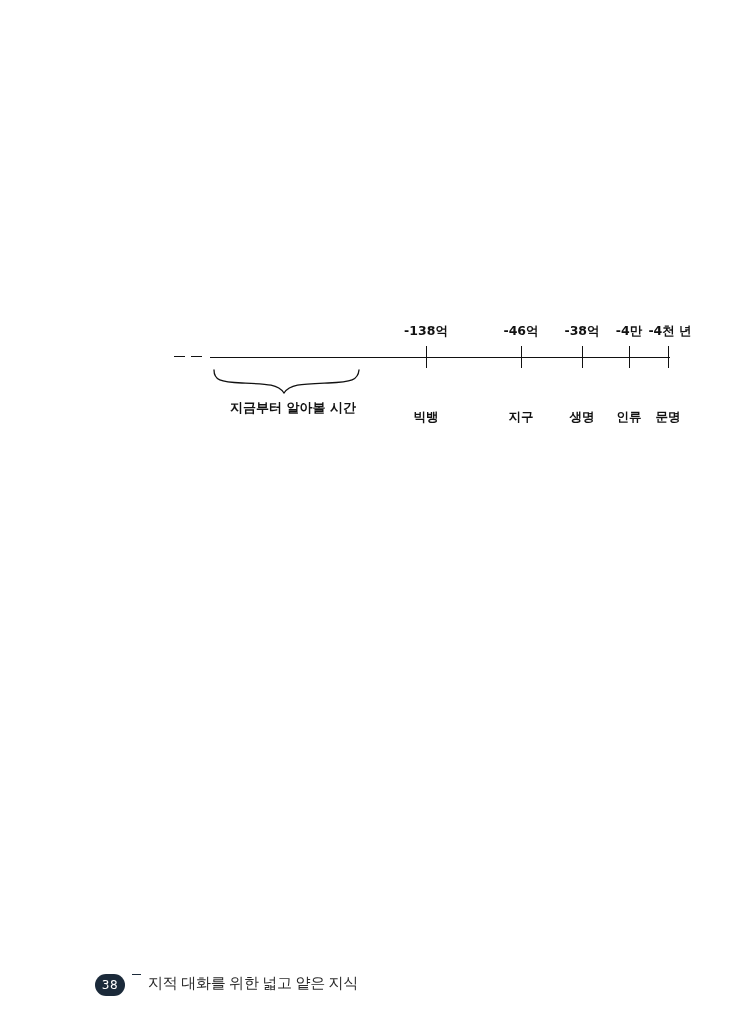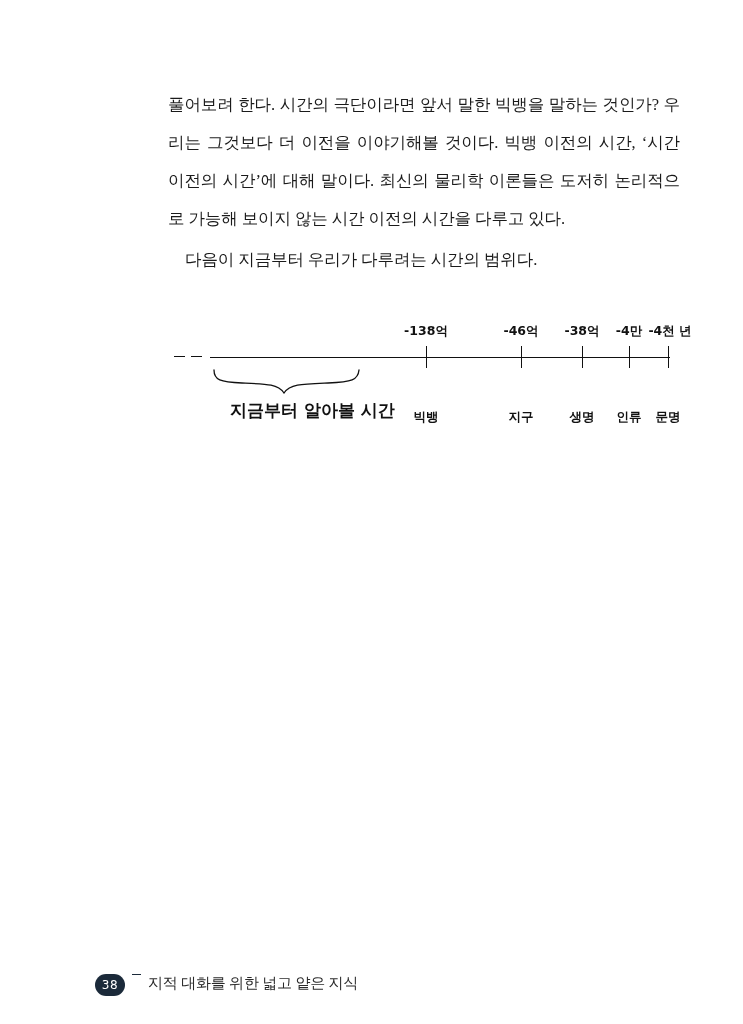--- a/index.html
+++ b/index.html
@@ -104,21 +104,21 @@
     top: 58px;
     width: 148px;
     height: 26px;
   }
   .brace svg { display: block; }
 
   .brace-label {
     position: absolute;
     left: 62px;
     top: 88px;
-    font-size: 17px;
+    font-size: 13px;
     color: #111;
     white-space: nowrap;
   }
 
   
   .footer {
     position: absolute;
     left: 95px;
     bottom: 28px;
     display: flex;
@@ -148,24 +148,20 @@
     color: #2a2a2a;
     font-family: "Liberation Serif", serif;
     letter-spacing: -0.2px;
   }
 </style>
 </head>
 <body>
 
 <div class="page">
 
-  <div class="body-text">
-    <p>풀어보려 한다. 시간의 극단이라면 앞서 말한 빅뱅을 말하는 것인가? 우리는 그것보다 더 이전을 이야기해볼 것이다. 빅뱅 이전의 시간, ‘시간 이전의 시간’에 대해 말이다. 최신의 물리학 이론들은 도저히 논리적으로 가능해 보이지 않는 시간 이전의 시간을 다루고 있다.</p>
-    <p class="indent">다음이 지금부터 우리가 다루려는 시간의 범위다.</p>
-  </div>
 
   <div class="figure">
     <div class="dash d1"></div>
     <div class="dash d2"></div>
     <div class="axis-line"></div>
 
     <div class="tick" style="left:258px"></div>
     <div class="tick-top-label" style="left:258px">-138억</div>
     <div class="tick-bottom-label" style="left:258px">빅뱅</div>
 

